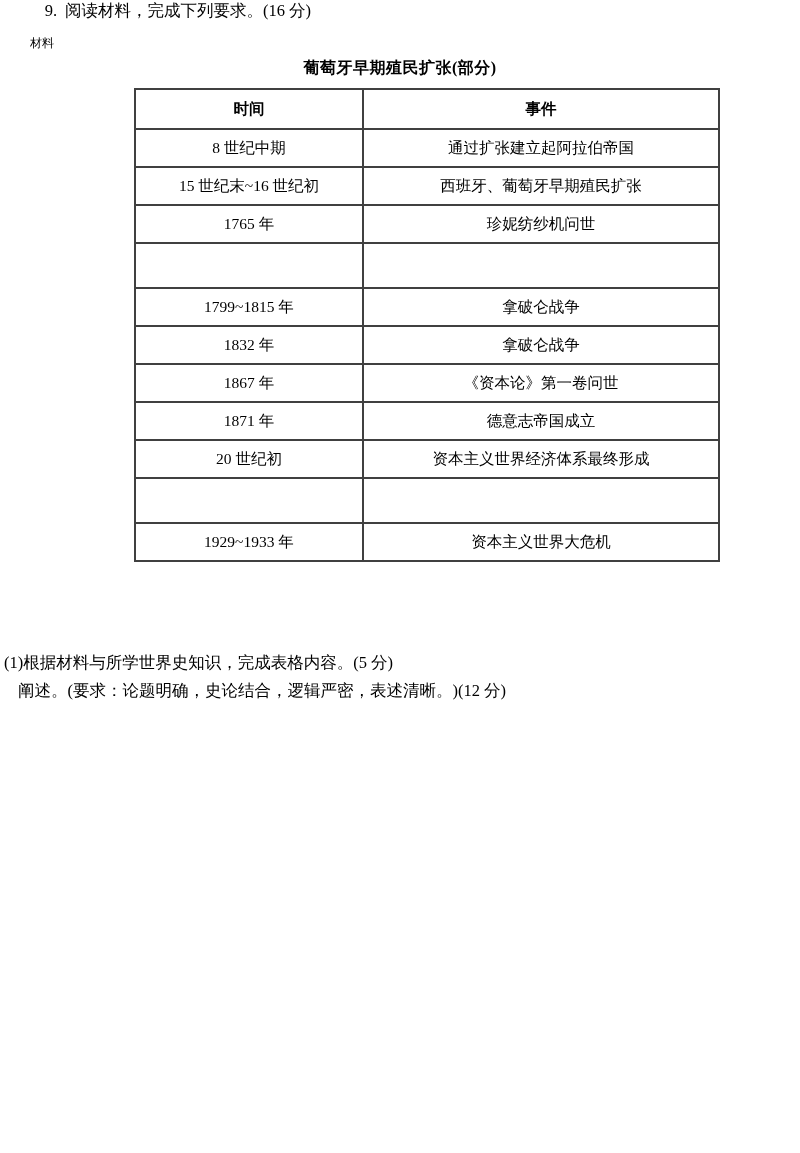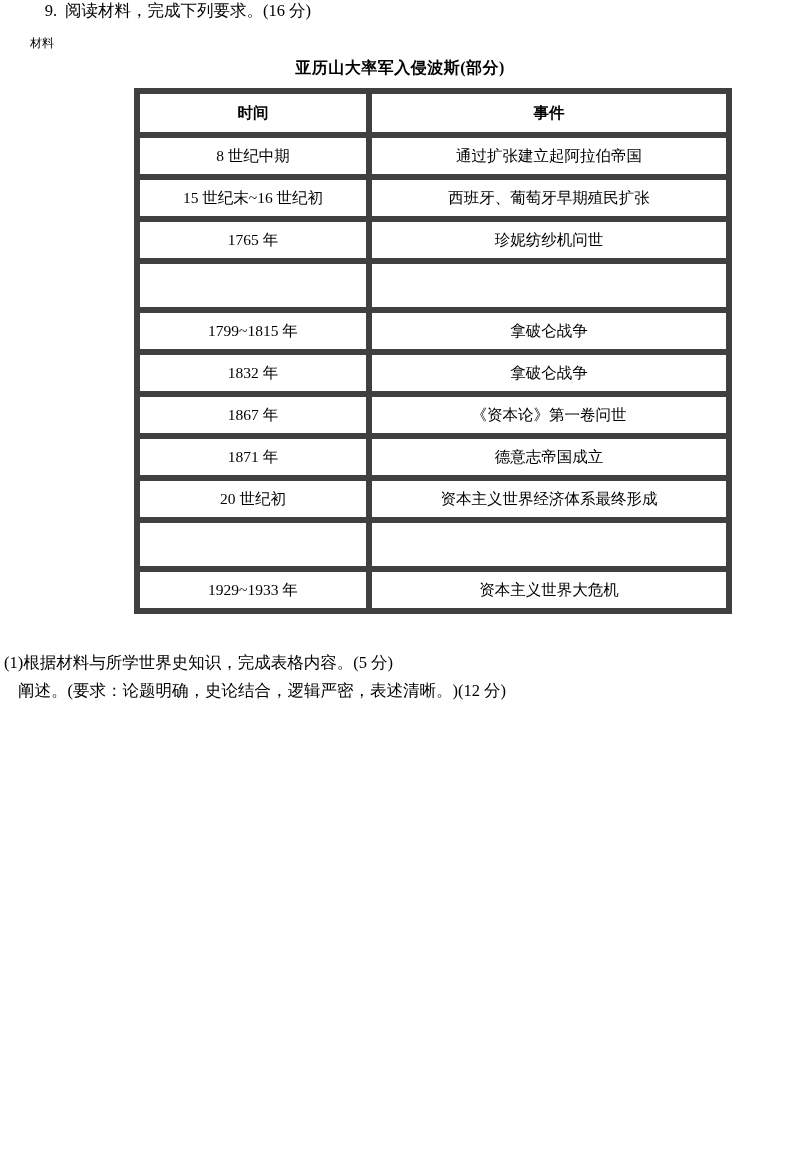--- a/index.html
+++ b/index.html
@@ -67,21 +67,21 @@
     left: 134px;
     top: 88px;
     width: 574px;
   }
   table.hist {
     border-collapse: collapse;
     width: 574px;
     table-layout: fixed;
   }
   table.hist td {
-    border: 6px solid #404040;
+    border: 2px solid #404040;
     height: 36px;
     text-align: center;
     vertical-align: middle;
     font-size: 15.5px;
     padding: 0 2px;
   }
   table.hist tr.header td {
     font-weight: bold;
     height: 38px;
   }
@@ -116,21 +116,21 @@
 <body>
 
 <div class="page">
 
   <div class="q-head">
     <span class="q-num">9.</span><span class="q-text">阅读材料，完成下列要求。(16 分)</span>
   </div>
 
   <div class="material-label">材料</div>
 
-  <div class="table-caption">亚历山大率军入侵波斯(部分)</div>
+  <div class="table-caption">葡萄牙早期殖民扩张(部分)</div>
 
   <div class="tbl-wrap">
     <table class="hist">
       <tbody>
           <tr class="header">
         <td class="col-time">时间</td>
         <td class="col-event">事件</td>
       </tr>
       <tr>
         <td class="col-time">8 世纪中期</td>

